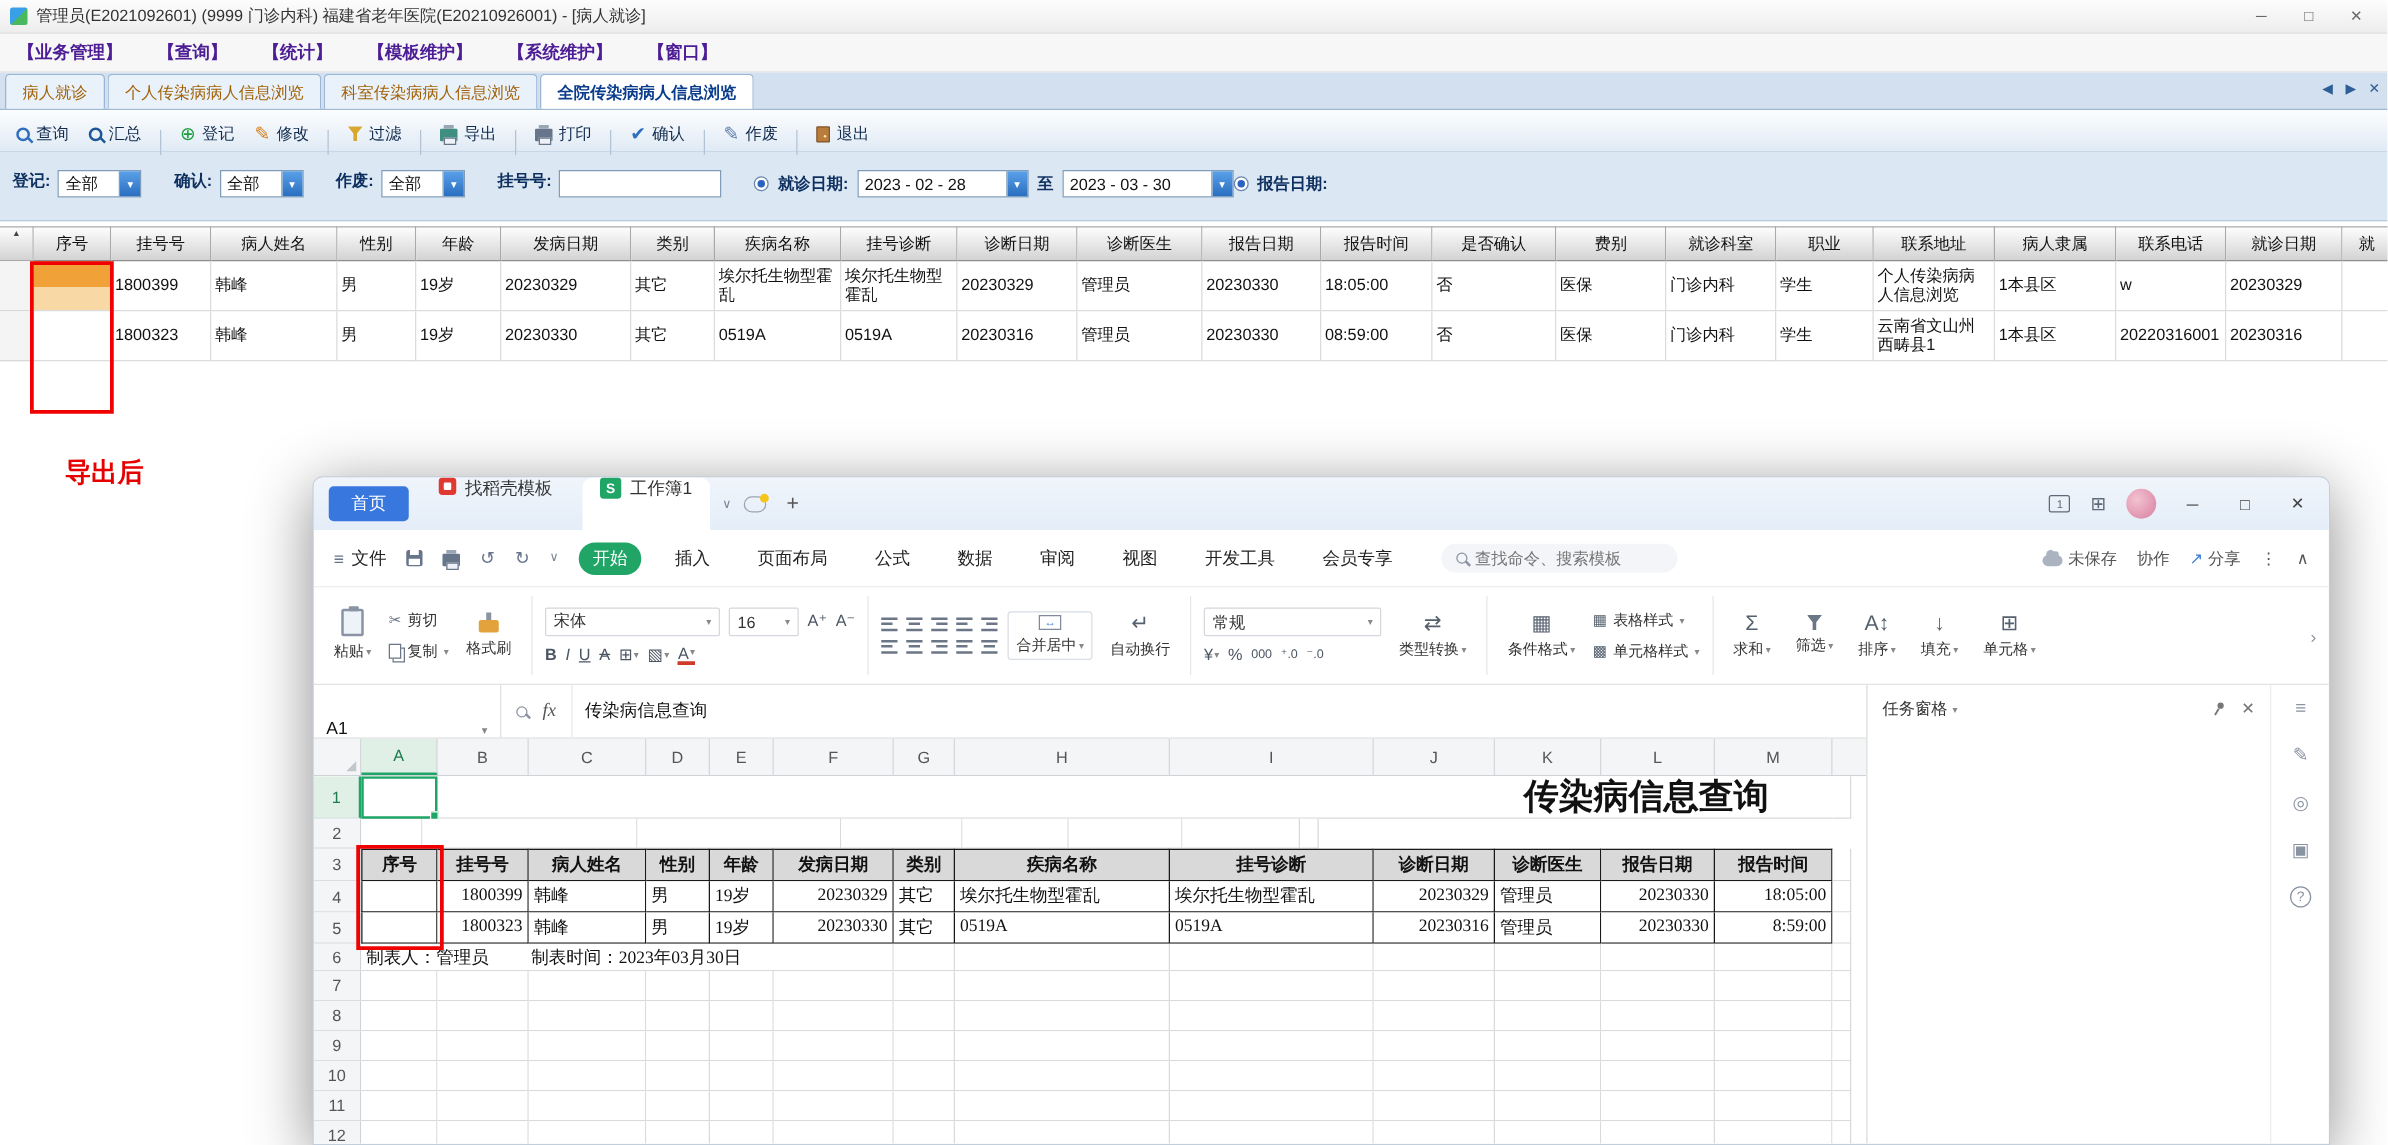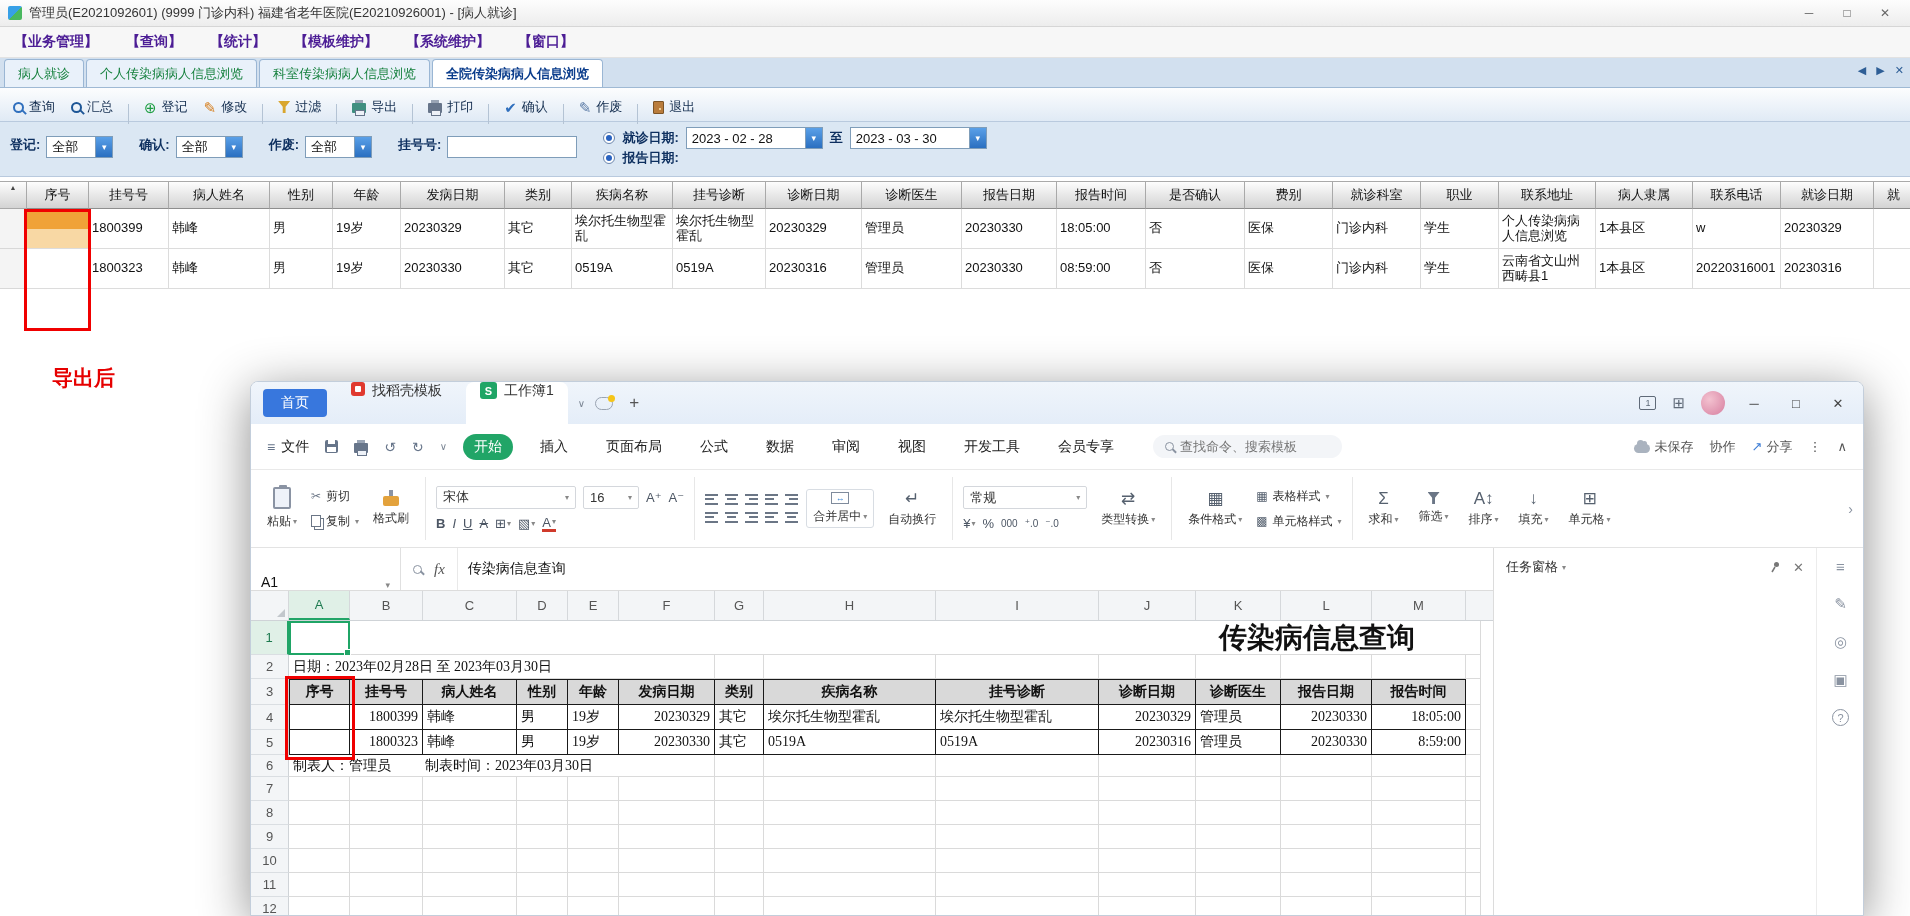--- a/index.html
+++ b/index.html
@@ -11,21 +11,21 @@
 
 .titlebar{height:27px;background:linear-gradient(#fdfdfd,#ededed);border-bottom:1px solid #d6d6d6;
   display:flex;align-items:center;gap:7px;padding:0 8px}
 .app-logo{width:14px;height:14px;border-radius:2px;background:linear-gradient(135deg,#37a0e6 50%,#49b85f 50%);flex-shrink:0}
 .title-text{font-size:13px;color:#333}
 .win-controls{margin-left:auto;display:flex;gap:4px}
 .wbtn{width:34px;height:20px;display:flex;align-items:center;justify-content:center;color:#666;font-size:12px;cursor:default}
 .menubar{height:31px;background:#f7f7f7;border-bottom:1px solid #e2e2e2;display:flex;align-items:center;gap:28px;padding:0 14px}
 .menu-item{font-size:14px;font-weight:600;color:#4c1d95}
 .tabbar{height:30px;background:#d2e0ef;border-bottom:1px solid #9fb9d4;display:flex;align-items:flex-end;padding:0 4px;position:relative}
-.tab{padding:5px 13px 4px;margin-right:2px;font-size:13px;color:#15803d;background:#e9f1fa;
+.tab{padding:5px 13px 4px;margin-right:2px;font-size:13px;color:#a16207;background:#e9f1fa;
   border:1px solid #9ab6d4;border-bottom:none;border-radius:4px 4px 0 0;white-space:nowrap}
 .tab.active{background:#fff;font-weight:bold;color:#0b3d8c}
 .tabnav{position:absolute;right:6px;top:6px;display:flex;gap:10px;color:#2e5e96;font-size:11px}
 .toolbar{height:34px;background:linear-gradient(#fcfdfe,#e0eaf5);border-bottom:1px solid #b9cade;
   display:flex;gap:6px;padding:16px 8px}
 .tbtn{display:flex;align-items:center;gap:5px;padding:3px 5px}
 .tlbl{font-size:13px;color:#122c4e}
 .tsep{width:1px;height:20px;background:#b4c3d4;margin:0 4px}
 .gico{font-size:15px;line-height:1}
 .ic-mag{position:relative;width:11px;height:11px;border:2px solid #2f6fbd;border-radius:50%;display:inline-block}
@@ -45,21 +45,21 @@
 .filters1{display:flex;align-items:center;gap:26px;padding:0 10px;height:50px}
 .filters2{display:flex;align-items:center;gap:45px;padding:0 10px;height:30px}
 .flabel{font-size:13px;font-weight:600;color:#0d2f5f;white-space:nowrap}
 .combo{display:inline-flex;align-items:stretch;height:22px;border:1px solid #7f9db9;background:#fff}
 .cval{display:flex;align-items:center;padding:0 5px;min-width:48px;font-size:13px}
 .datec .cval{min-width:118px}
 .cbtn{width:17px;display:flex;align-items:center;justify-content:center;color:#fff;font-size:9px;
   background:linear-gradient(#5aa0e8,#2a6fc0);border-left:1px solid #7f9db9}
 .tinput{width:130px;height:22px;border:1px solid #7f9db9;background:#fff;font-size:13px;padding:0 4px}
 .ginput{width:150px;height:22px;border:1px solid #95c295;background:#c9f0c9;font-size:13px;padding:0 4px}
-.dateblock{display:flex;flex-direction:column;gap:0}
+.dateblock{display:flex;flex-direction:row;gap:0}
 .drow{display:flex;align-items:center;gap:7px}
 .radio{width:12px;height:12px;border:1px solid #6a86ad;border-radius:50%;background:#fff;position:relative;flex-shrink:0}
 .radio.on::after{content:"";position:absolute;inset:2px;background:#2a63c0;border-radius:50%}
 .fgroup{display:flex;gap:6px}
 
 .grid{margin-top:4px;background:#fff}
 .grid-head{display:flex;height:28px}
 .gh-cell,.g-cell,.mgut-h,.mgut-c{flex-shrink:0}
 .gh-cell{background:linear-gradient(#fdfdfd,#d3d3d3);border-right:1px solid #a9a9a9;border-top:1px solid #a9a9a9;
   border-bottom:1px solid #8e8e8e;font-size:13px;display:flex;align-items:center;justify-content:center;overflow:hidden;white-space:nowrap}
@@ -127,21 +127,21 @@
 .rsmall{display:flex;align-items:center;gap:5px;font-size:12px;color:#333;white-space:nowrap}
 .ic-clip{width:18px;height:22px;background:#eef2f9;border:2px solid #8a93a3;border-radius:2px;position:relative}
 .ic-clip::before{content:"";position:absolute;top:-4px;left:4px;width:8px;height:4px;background:#8a93a3;border-radius:1px}
 .ic-copy{width:10px;height:12px;border:1px solid #6b7686;background:#fff;box-shadow:3px 3px 0 -1px #fff,3px 3px 0 0 #6b7686;display:inline-block}
 .ic-brush{width:16px;height:10px;background:#e3a23c;border-radius:2px;position:relative;display:inline-block;margin-top:6px}
 .ic-brush::before{content:"";position:absolute;top:-6px;left:6px;width:4px;height:6px;background:#8a93a3}
 .fcol{display:flex;flex-direction:column;justify-content:center;gap:7px}
 .rrow{display:flex;align-items:center;gap:7px}
 .rcombo{display:inline-flex;align-items:center;justify-content:space-between;border:1px solid #d4d7dc;border-radius:2px;
   height:23px;padding:0 6px;font-size:13px;color:#333;gap:6px;white-space:nowrap}
-.w-font{width:140px}.w-size{width:56px}.w-num{width:124px}
+.w-font{width:140px}.w-size{width:56px}.w-num{width:142px}
 .gbtn{display:inline-flex;align-items:center;font-size:13px;color:#4c5664;gap:1px;white-space:nowrap}
 .gbtn.b{font-weight:bold}.gbtn.i{font-style:italic}.gbtn.u{text-decoration:underline}
 .gbtn.fc{border-bottom:3px solid #d03a2b;line-height:1}
 .tinytxt{font-size:10px}
 .ic-al{width:13px;height:11px;display:inline-block;
   background:linear-gradient(#6b7686,#6b7686) 0 0/100% 2px no-repeat,
              linear-gradient(#6b7686,#6b7686) 0 4px/70% 2px no-repeat,
              linear-gradient(#6b7686,#6b7686) 0 9px/100% 2px no-repeat}
 .ic-al.c{background-position:0 0,center 4px,0 9px}
 .ic-al.r{background-position:0 0,right 4px,0 9px}
@@ -684,21 +684,20 @@
       <div class="sheet-body">
 
         <div class="sh-row r1">
           <div class="sh-rowhead sel">1</div>
           <div class="merged"></div>
           <div class="sh-cell cwx"></div>
         </div>
 
         <div class="sh-row r2">
           <div class="sh-rowhead">2</div>
-          <div class="sh-cell tcell serif">日期：2023年02月28日 至 2023年03月30日</div>
         <div class="sh-cell cw6"></div>
             <div class="sh-cell cw7"></div>
             <div class="sh-cell cw8"></div>
             <div class="sh-cell cw9"></div>
             <div class="sh-cell cw10"></div>
             <div class="sh-cell cw11"></div>
             <div class="sh-cell cw12"></div>
             <div class="sh-cell cwx"></div>
           </div>
 

